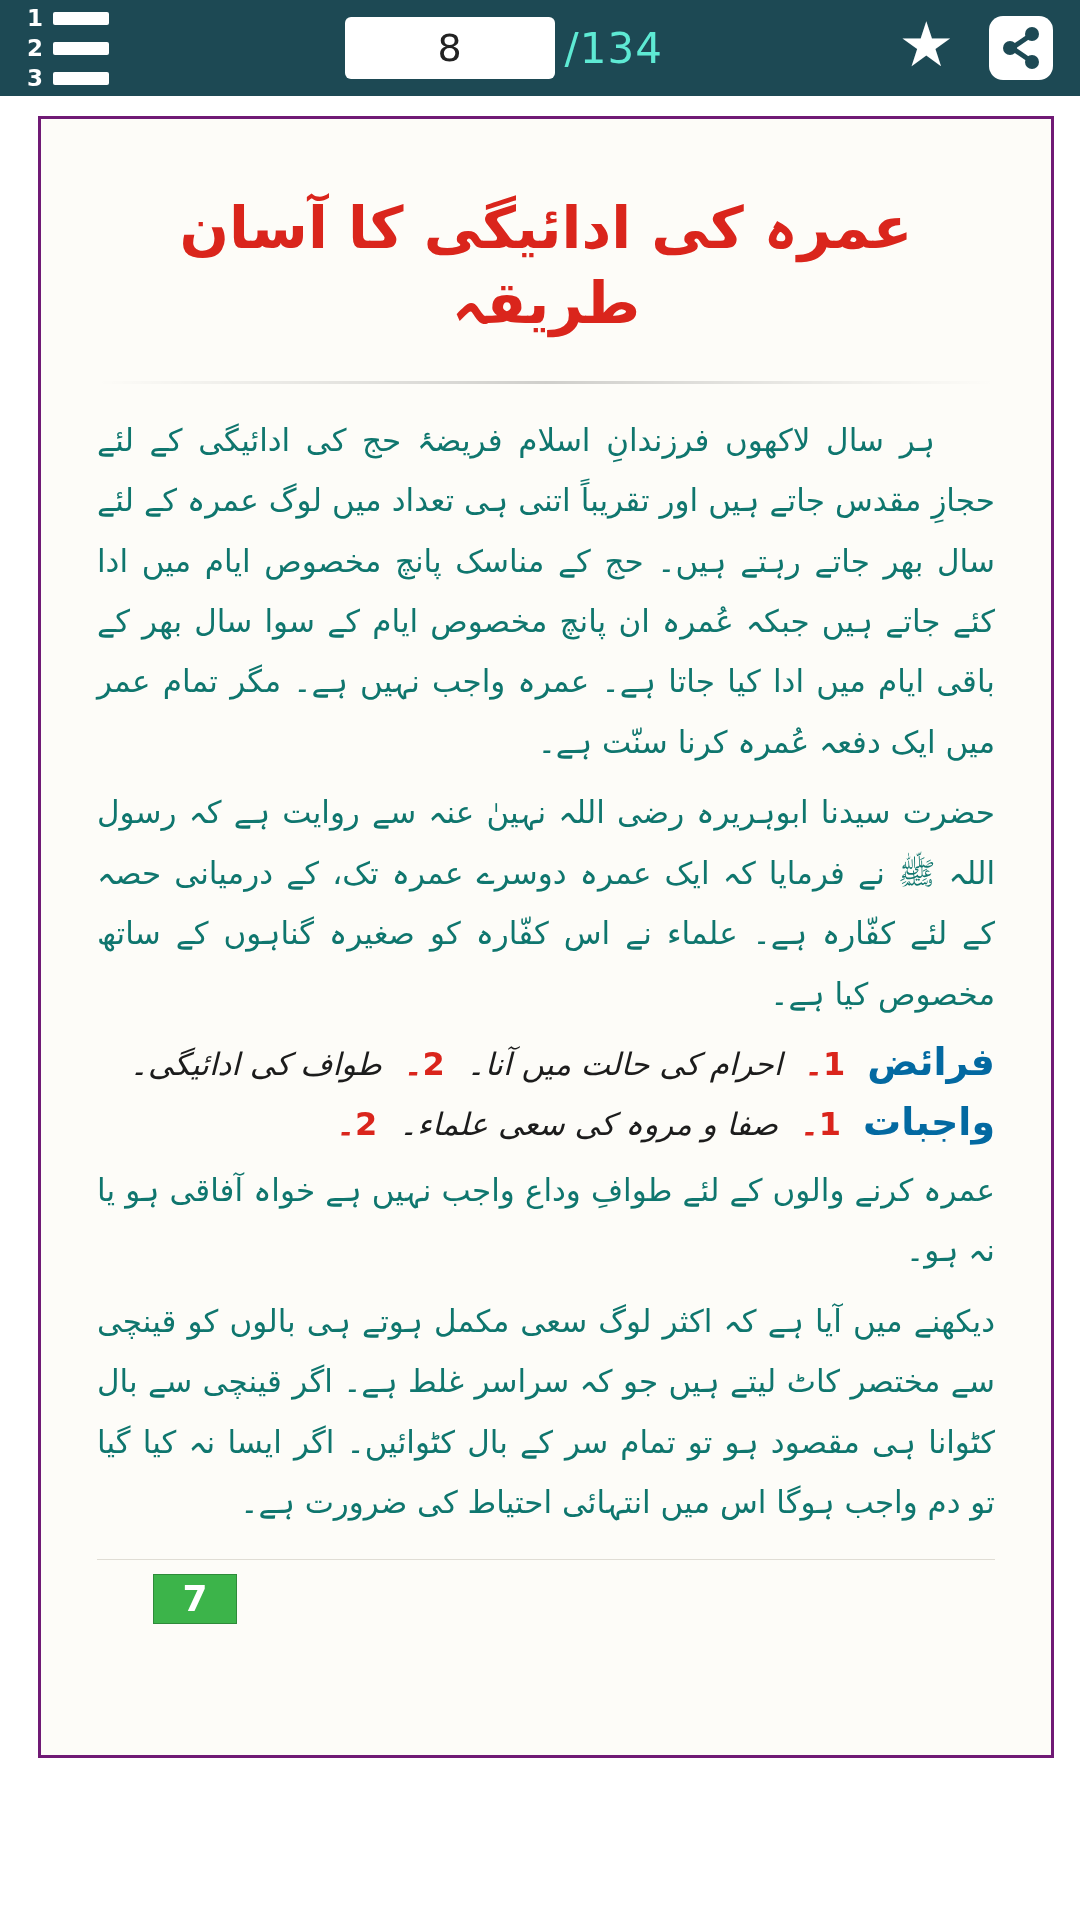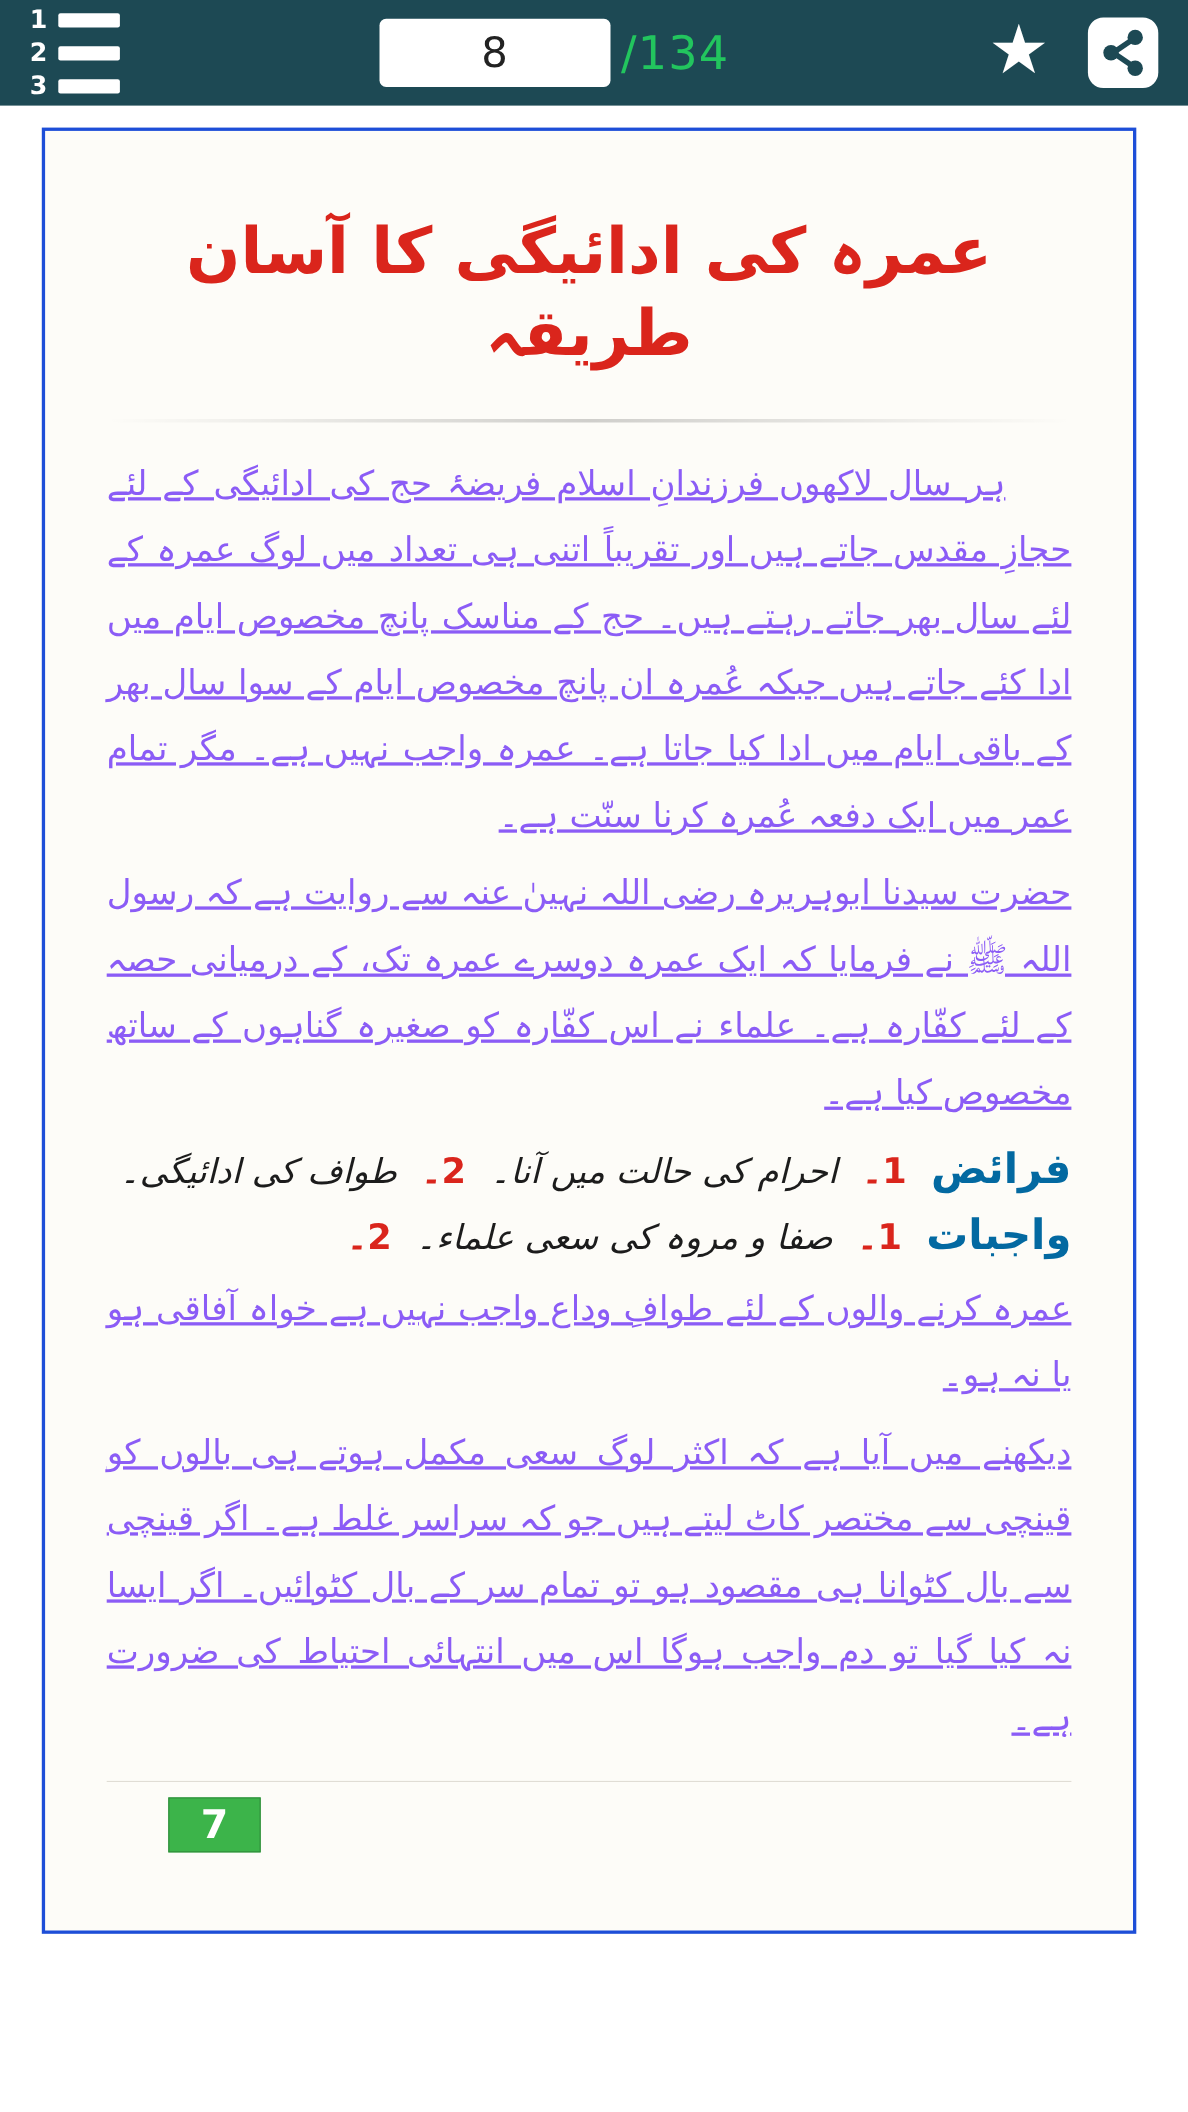--- a/index.html
+++ b/index.html
@@ -41,67 +41,66 @@
     border: none;
     border-radius: 6px;
     background: #ffffff;
     font-family: "DejaVu Sans", sans-serif;
     font-size: 38px;
     color: #222222;
     text-align: center;
     outline: none;
   }
   .page-total {
-    color: #22c55e;
+    color: #5eead4;
     font-size: 42px;
     letter-spacing: 1px;
   }
 
   .topbar-right { display: flex; align-items: center; gap: 34px; }
   .star-icon {
     color: #ffffff;
     font-size: 62px;
     line-height: 1;
     cursor: pointer;
     transform: translateY(-3px);
   }
   .share-btn { width: 66px; height: 66px; cursor: pointer; }
 
   
   .book-page {
     position: relative;
-    margin: 20px 47px 0 38px;
+    margin: 20px 26px 0 38px;
     height: 1642px;
     background: #fdfcf8;
-    border: 3px solid #1d4ed8;
+    border: 3px solid #701a75;
     padding: 46px 56px 0 56px;
     direction: rtl;
   }
   .page-title {
     color: #da251c;
     font-weight: bold;
     font-size: 58px;
     text-align: center;
     line-height: 1.3;
     margin-top: 26px;
   }
   .title-divider {
     height: 3px;
     margin: 34px 0 26px 0;
     background: linear-gradient(to right, rgba(0,0,0,0), rgba(0,0,0,0.18), rgba(0,0,0,0));
     border-radius: 2px;
   }
 
   .body-text {
-    color: #8b5cf6;
+    color: #0f766e;
     font-size: 31px;
     line-height: 1.95;
     text-align: justify;
     text-align-last: right;
-    text-decoration: underline;
   }
   .body-text p { margin: 0 0 10px 0; }
   .body-text p.indent { text-indent: 60px; }
 
   .section-row {
     display: flex;
     align-items: baseline;
     gap: 22px;
     margin: 16px 0;
     flex-wrap: wrap;

